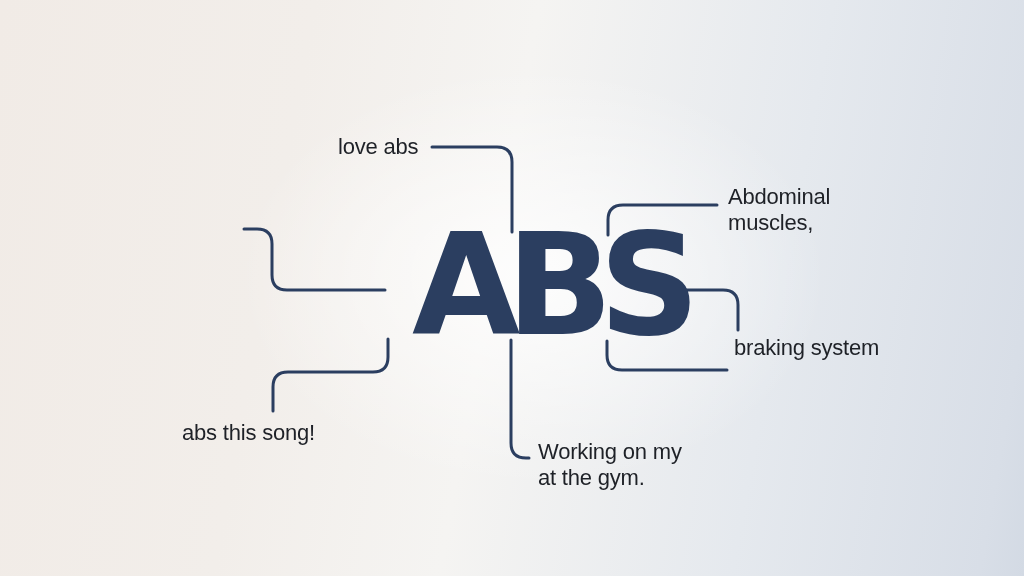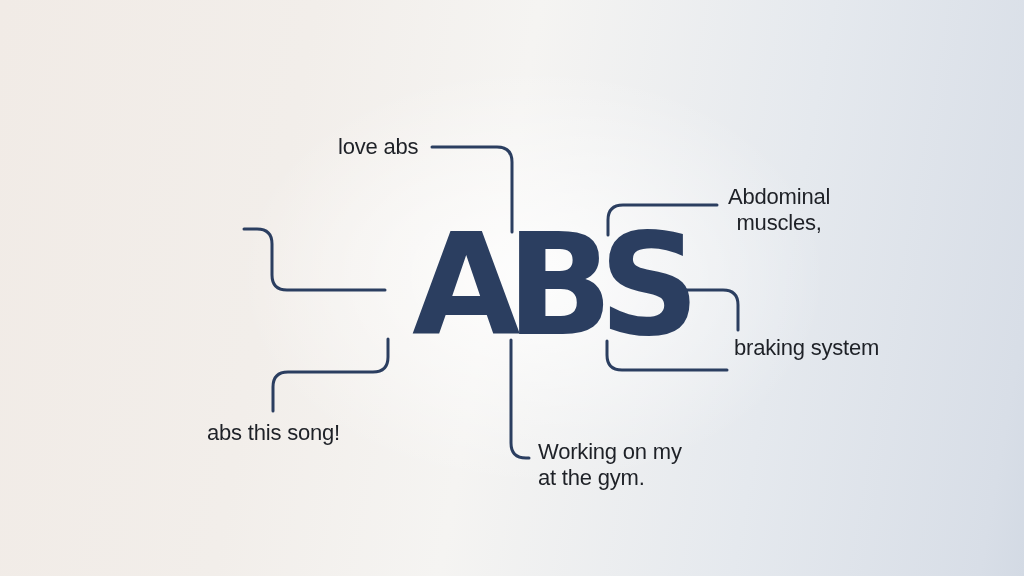--- a/index.html
+++ b/index.html
@@ -51,22 +51,22 @@
     position: absolute;
     font-weight: 400;
     font-size: 22px;
     line-height: 26px;
     color: #1e2127;
     letter-spacing: -0.2px;
     white-space: nowrap;
   }
   .label-love-abs      { left: 338px; top: 134px; }
   .label-absolutely    { left: 127px; top: 206px; }
-  .label-abs-this-song { left: 207px; top: 420px; }
-  .label-abdominal     { left: 728px; top: 184px; text-align: center; }
+  .label-abs-this-song { left: 182px; top: 420px; }
+  .label-abdominal     { left: 728px; top: 184px; }
   .label-anti-lock     { left: 734px; top: 335px; }
   .label-working       { left: 538px; top: 439px; }
 </style>
 </head>
 <body>
 
 <div class="stage">
 
   <svg class="connectors" viewBox="0 0 1024 576">
     <path d="M432 147 H497 Q512 147 512 162 V232"></path>

